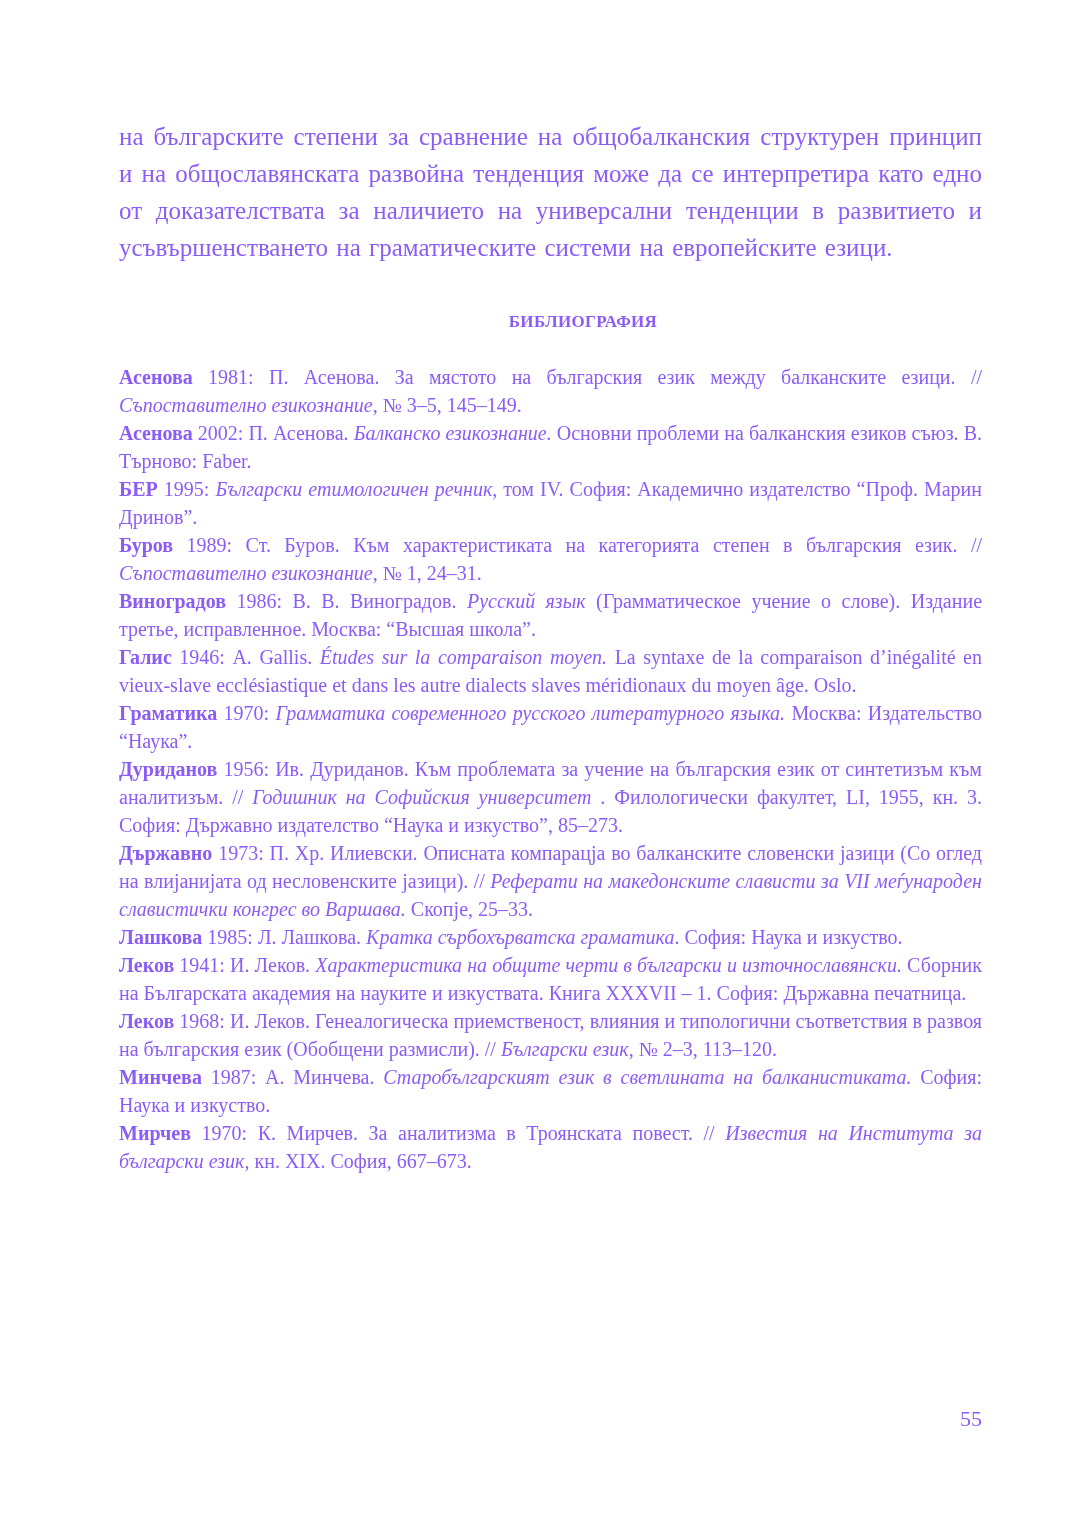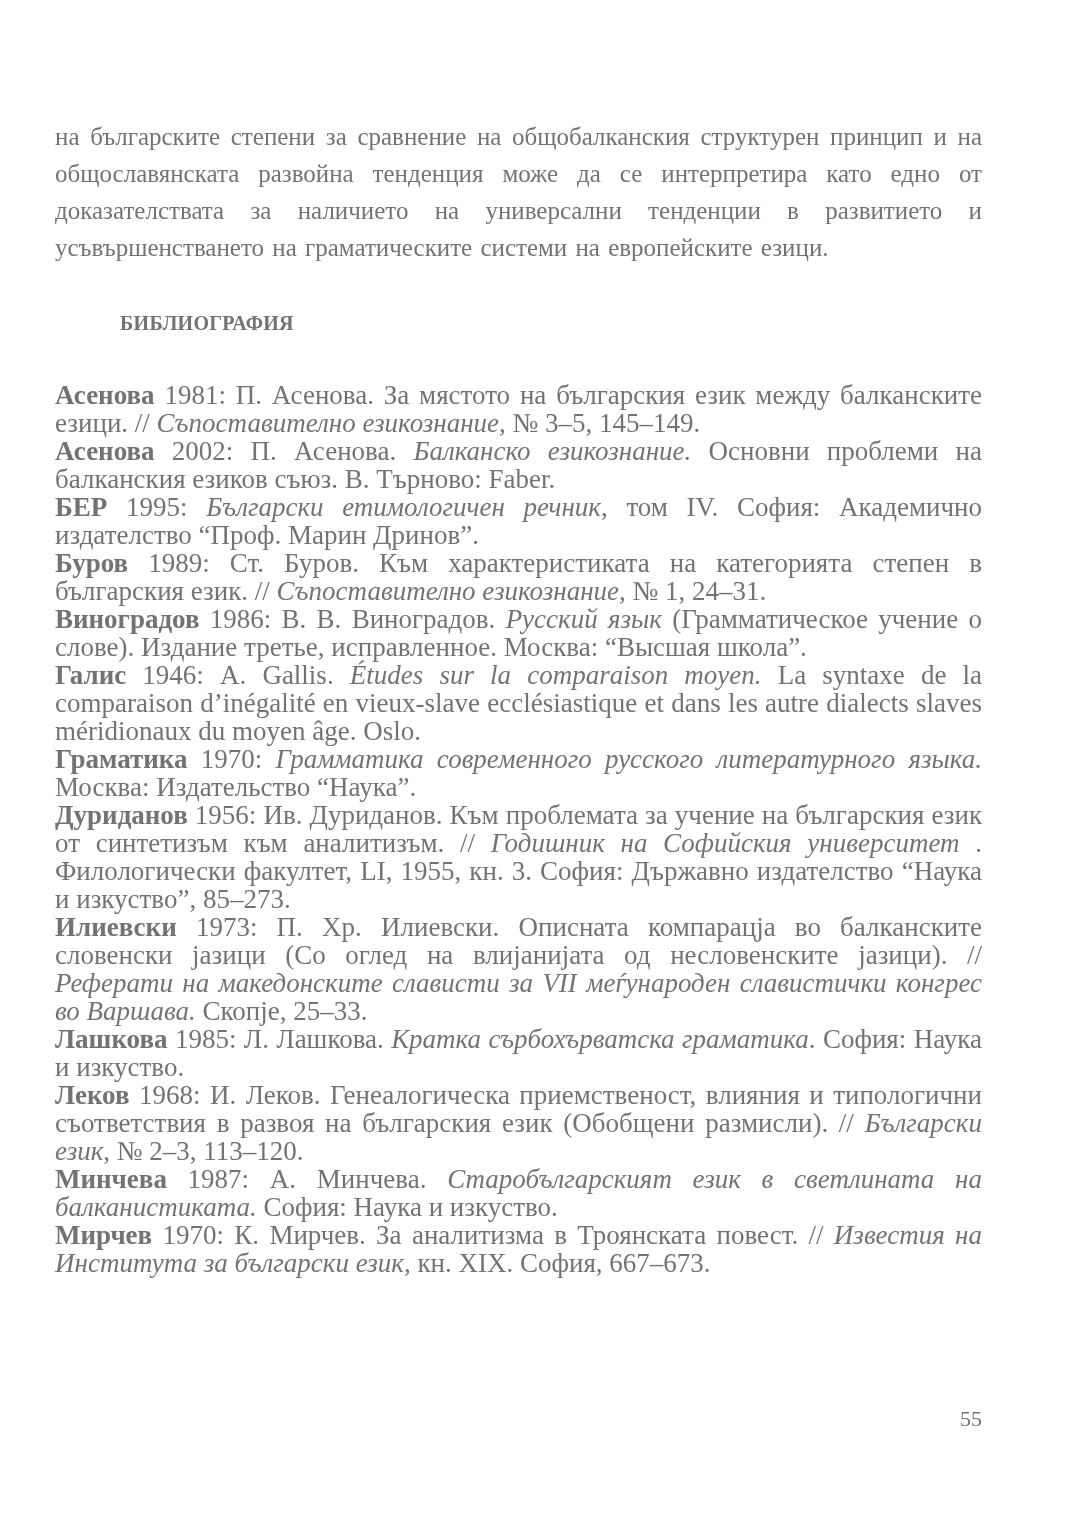--- a/index.html
+++ b/index.html
@@ -7,42 +7,43 @@
     margin: 0;
     padding: 0;
     background: #ffffff;
   }
   .page {
     position: relative;
     width: 1080px;
     height: 1536px;
     margin: 0 auto;
     background: #ffffff;
-    color: #737373;
+    color: #8b5cf6;
     font-family: "Liberation Serif", "DejaVu Serif", serif;
     box-sizing: border-box;
-    padding: 118px 98px 0 55px;
+    padding: 118px 98px 0 119px;
     overflow: hidden;
   }
   .intro {
     margin: 0;
     font-size: 25px;
     line-height: 37px;
     text-align: justify;
     word-spacing: 2px;
   }
   .heading {
     margin: 46px 0 0 65px;
-    font-size: 20px;
+    font-size: 17px;
     font-weight: bold;
     letter-spacing: 0.3px;
+    text-align: center;
   }
   .bibliography {
-    margin-top: 46px;
-    font-size: 27px;
+    margin-top: 31px;
+    font-size: 20px;
     line-height: 28px;
     text-align: justify;
   }
   .entry {
     margin: 0;
   }
   .entry .b { font-weight: bold; }
   .entry .i { font-style: italic; }
   .page-number {
     position: absolute;
@@ -63,21 +64,22 @@
 
   <div class="bibliography">
       <p class="entry"><span class="b">Асенова</span><span> 1981: П. Асенова. За мястото на българския език между балканските езици. // </span><span class="i">Съпоставително езикознание</span><span>, № 3–5, 145–149.</span></p>
       <p class="entry"><span class="b">Асенова</span><span> 2002: П. Асенова. </span><span class="i">Балканско езикознание.</span><span> Основни проблеми на балканския езиков съюз. В. Търново: Faber.</span></p>
       <p class="entry"><span class="b">БЕР</span><span> 1995: </span><span class="i">Български етимологичен речник</span><span>, том IV. София: Академично издателство “Проф. Марин Дринов”.</span></p>
       <p class="entry"><span class="b">Буров</span><span> 1989: Ст. Буров. Към характеристиката на категорията степен в българския език. // </span><span class="i">Съпоставително езикознание</span><span>, № 1, 24–31.</span></p>
       <p class="entry"><span class="b">Виноградов</span><span> 1986: В. В. Виноградов. </span><span class="i">Русский язык</span><span> (Грамматическое учение о слове). Издание третье, исправленное. Москва: “Высшая школа”.</span></p>
       <p class="entry"><span class="b">Галис</span><span> 1946: A. Gallis. </span><span class="i">Études sur la comparaison moyen.</span><span> La syntaxe de la comparaison d’inégalité en vieux-slave ecclésiastique et dans les autre dialects slaves méridionaux du moyen âge. Oslo.</span></p>
       <p class="entry"><span class="b">Граматика</span><span> 1970: </span><span class="i">Грамматика современного русского литературного языка.</span><span> Москва: Издательство “Наука”.</span></p>
       <p class="entry"><span class="b">Дуриданов</span><span> 1956: Ив. Дуриданов. Към проблемата за учение на българския език от синтетизъм към аналитизъм. // </span><span class="i">Годишник на Софийския университет</span><span> . Филологически факултет, LI, 1955, кн. 3. София: Държавно издателство “Наука и изкуство”, 85–273.</span></p>
-      <p class="entry"><span class="b">Илиевски</span><span> 1973: П. Хр. Илиевски. Описната компарацја во балканските словенски јазици (Со оглед на влијанијата од несловенските јазици). // </span><span class="i">Реферати на македонските слависти за VII меѓународен славистички конгрес во Варшава.</span><span> Скопје, 25–33.</span></p>
+      <p class="entry"><span class="b">Държавно</span><span> 1973: П. Хр. Илиевски. Описната компарацја во балканските словенски јазици (Со оглед на влијанијата од несловенските јазици). // </span><span class="i">Реферати на македонските слависти за VII меѓународен славистички конгрес во Варшава.</span><span> Скопје, 25–33.</span></p>
       <p class="entry"><span class="b">Лашкова</span><span> 1985: Л. Лашкова. </span><span class="i">Кратка сърбохърватска граматика</span><span>. София: Наука и изкуство.</span></p>
+      <p class="entry"><span class="b">Леков</span><span> 1941: И. Леков. </span><span class="i">Характеристика на общите черти в български и източнославянски.</span><span> Сборник на Българската академия на науките и изкуствата. Книга XXXVII – 1. София: Държавна печатница.</span></p>
       <p class="entry"><span class="b">Леков</span><span> 1968: И. Леков. Генеалогическа приемственост, влияния и типологични съответствия в развоя на българския език (Обобщени размисли). // </span><span class="i">Български език</span><span>, № 2–3, 113–120.</span></p>
       <p class="entry"><span class="b">Минчева</span><span> 1987: А. Минчева. </span><span class="i">Старобългарският език в светлината на балканистиката.</span><span> София: Наука и изкуство.</span></p>
       <p class="entry"><span class="b">Мирчев</span><span> 1970: К. Мирчев. За аналитизма в Троянската повест. // </span><span class="i">Известия на Института за български език</span><span>, кн. XIX. София, 667–673.</span></p>
     </div>
 
   <div class="page-number">55</div>
 </div>
 
 </body></html>

